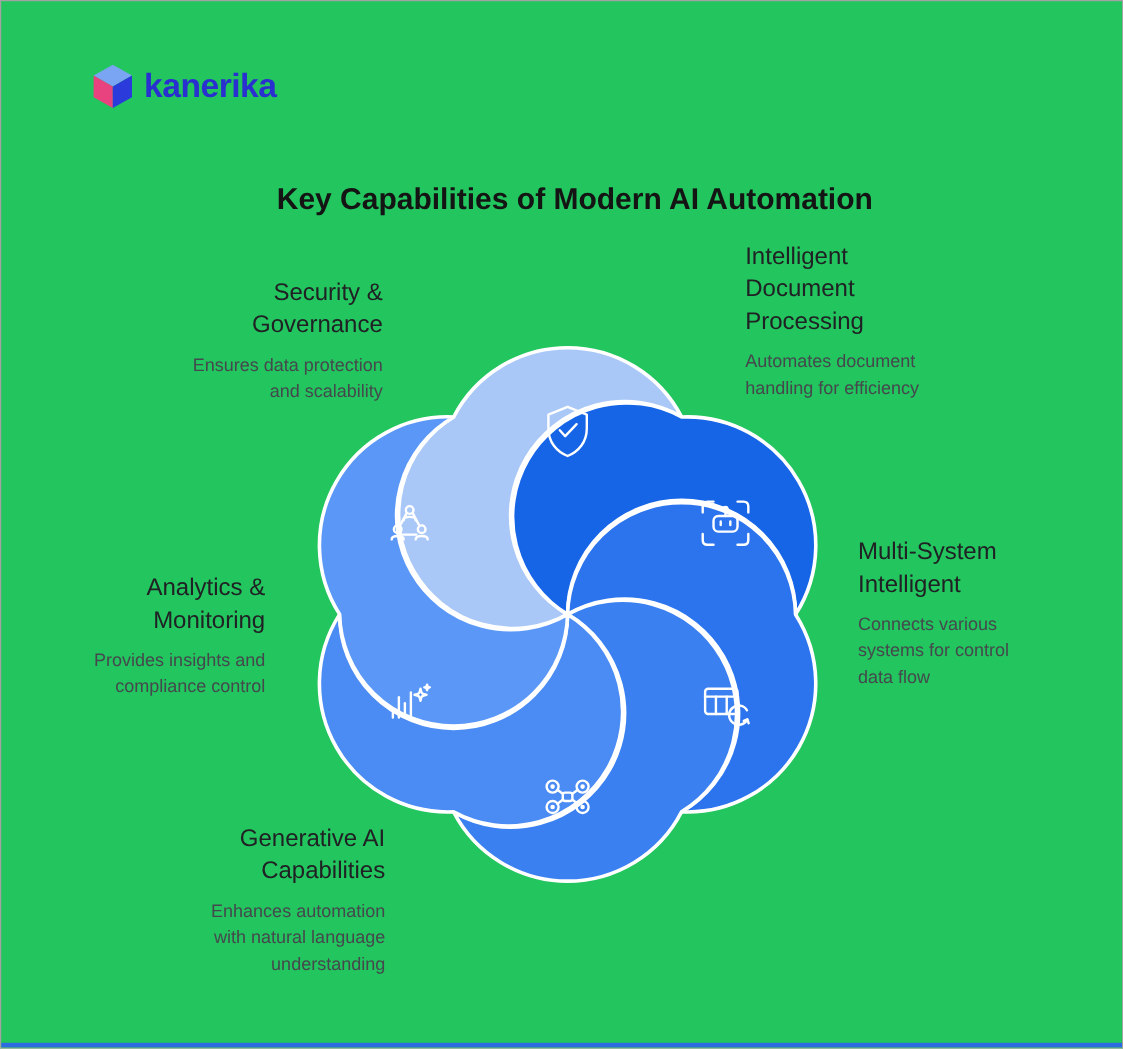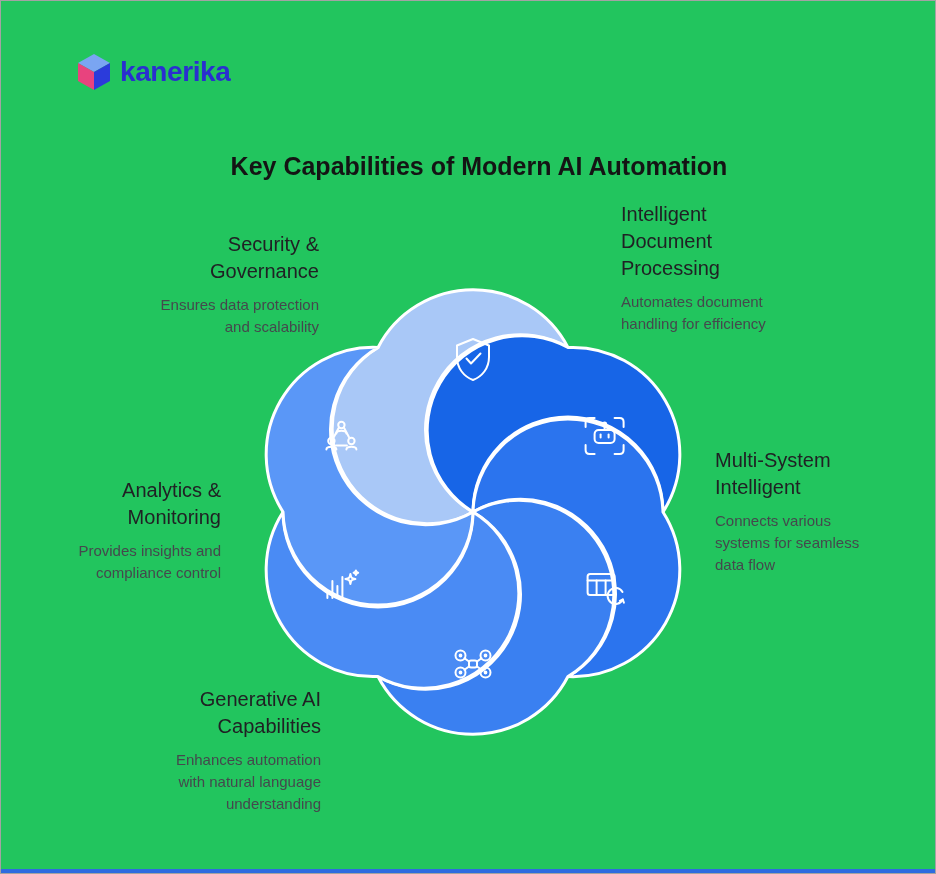--- a/index.html
+++ b/index.html
@@ -144,21 +144,21 @@
 Document
 Processing</div>
     <div class="cap-desc">Automates document
 handling for efficiency</div>
   </div>
 
   <div class="cap-label" style="left:714px;top:446px;">
     <div class="cap-title">Multi-System
 Intelligent</div>
     <div class="cap-desc">Connects various
-systems for seamless
+systems for control
 data flow</div>
   </div>
 
 
   <div class="cap-label align-right" style="right:614px;top:685px;">
     <div class="cap-title">Generative AI
 Capabilities</div>
     <div class="cap-desc">Enhances automation
 with natural language
 understanding</div>

